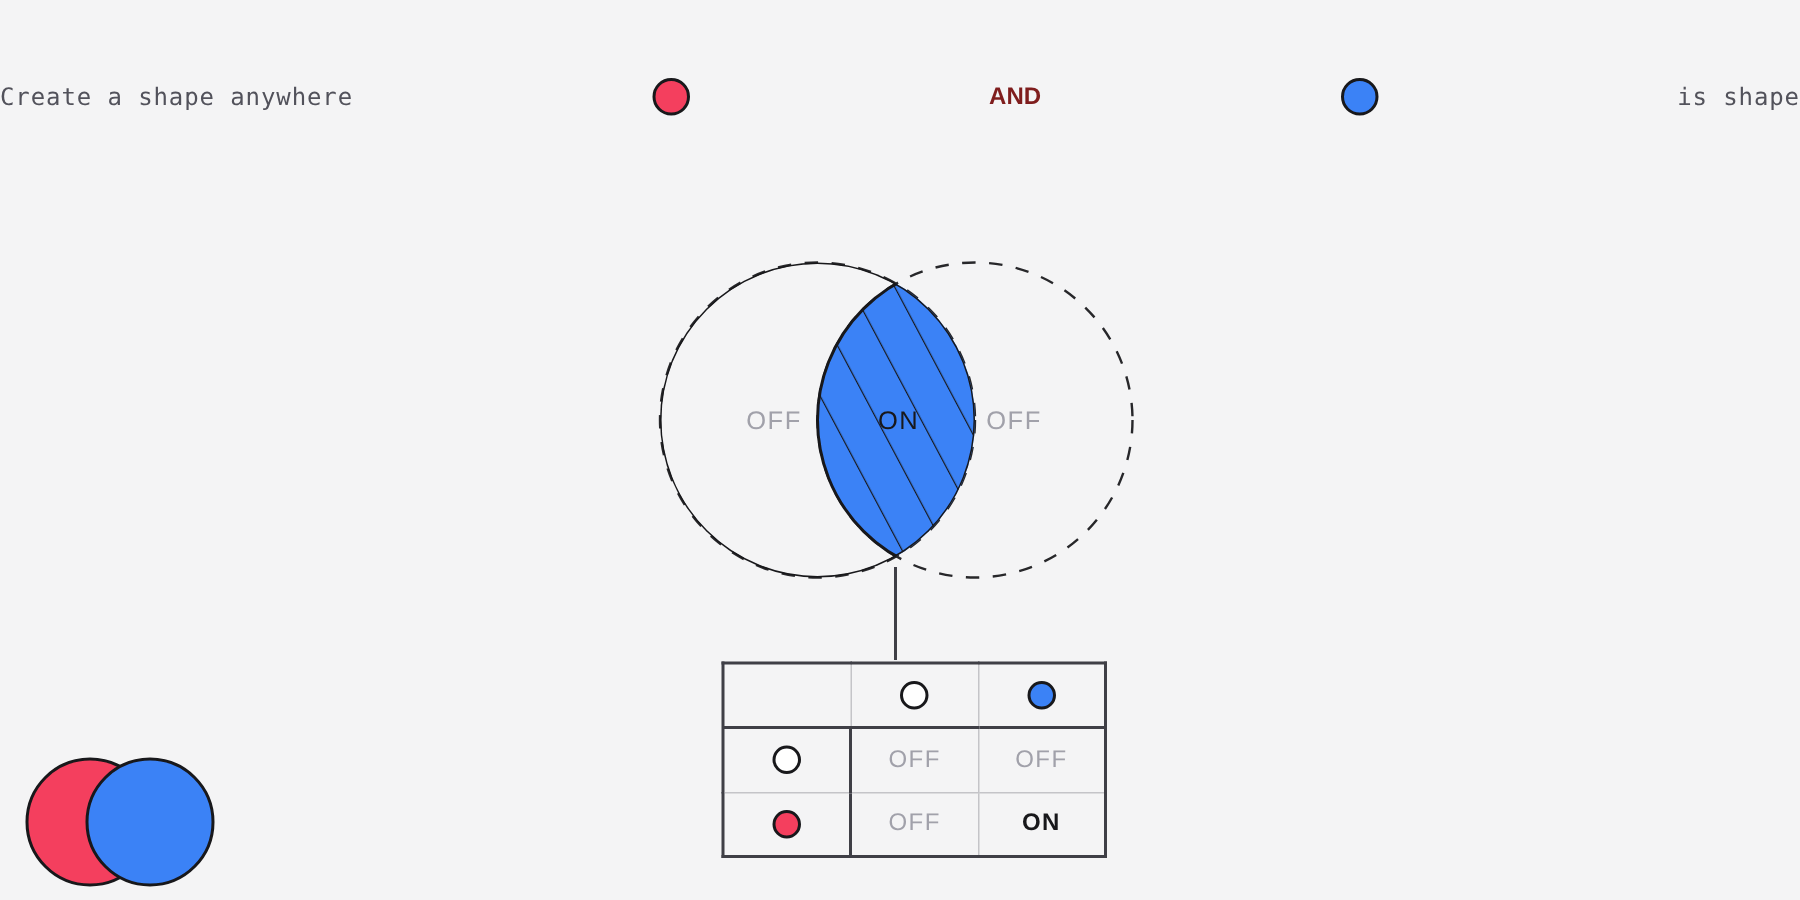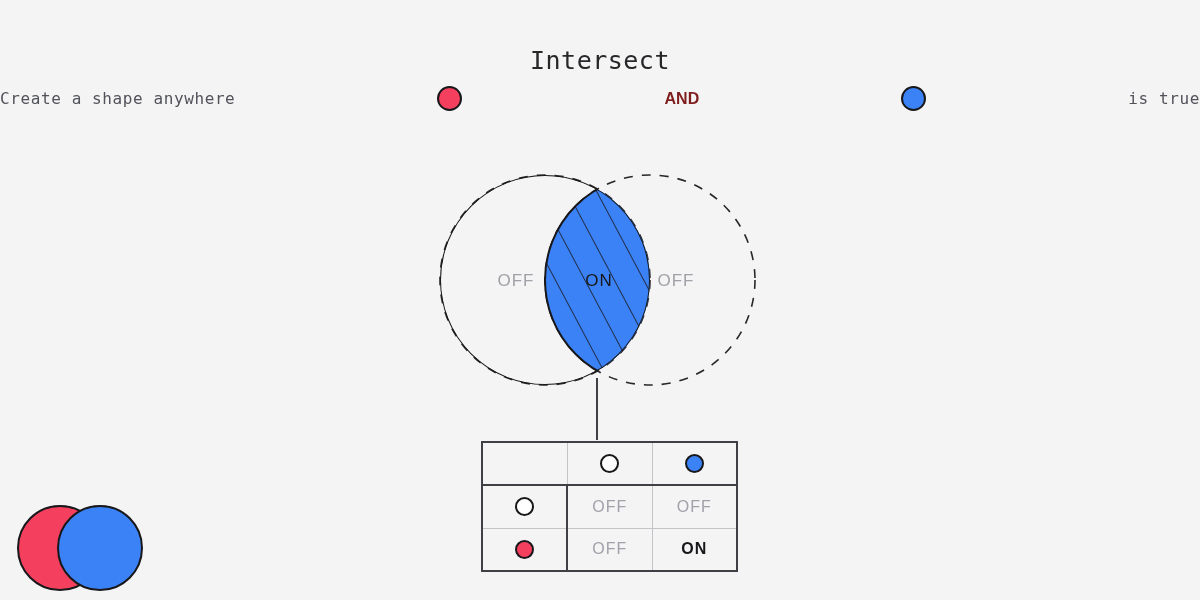--- a/index.html
+++ b/index.html
@@ -136,28 +136,27 @@
   #shapes-canvas {
     position: absolute;
     left: 10px;
     top: 495px;
   }
 </style>
 </head>
 <body>
 
 <div id="header">
-  <div id="page-title">Intersect</div>
 
   <div id="subtitle">
     <span>Create a shape anywhere</span>
     <span class="legend-dot red"></span>
     <span id="subtitle-op">AND</span>
     <span class="legend-dot blue"></span>
-    <span>is true</span>
+    <span>is shape</span>
   </div>
 </div>
 
 <div id="venn-wrap">
   <svg id="venn-svg" width="400" height="280" viewBox="0 0 400 280">
     <defs>
       <clipPath id="clipLeft">
         <circle cx="145" cy="125" r="105"></circle>
       </clipPath>
       <pattern id="hatch" width="26" height="26" patternUnits="userSpaceOnUse" patternTransform="rotate(-28)">

